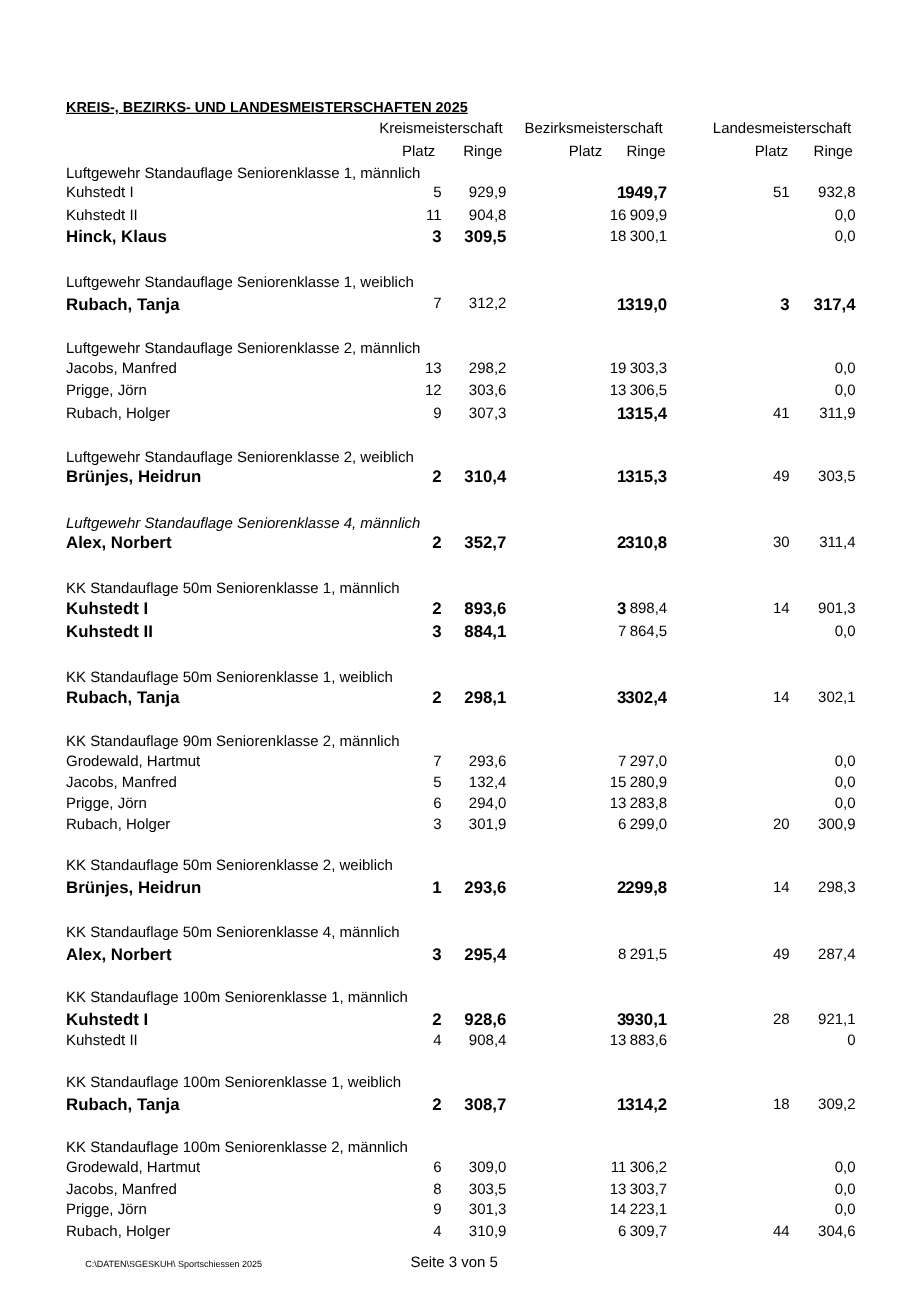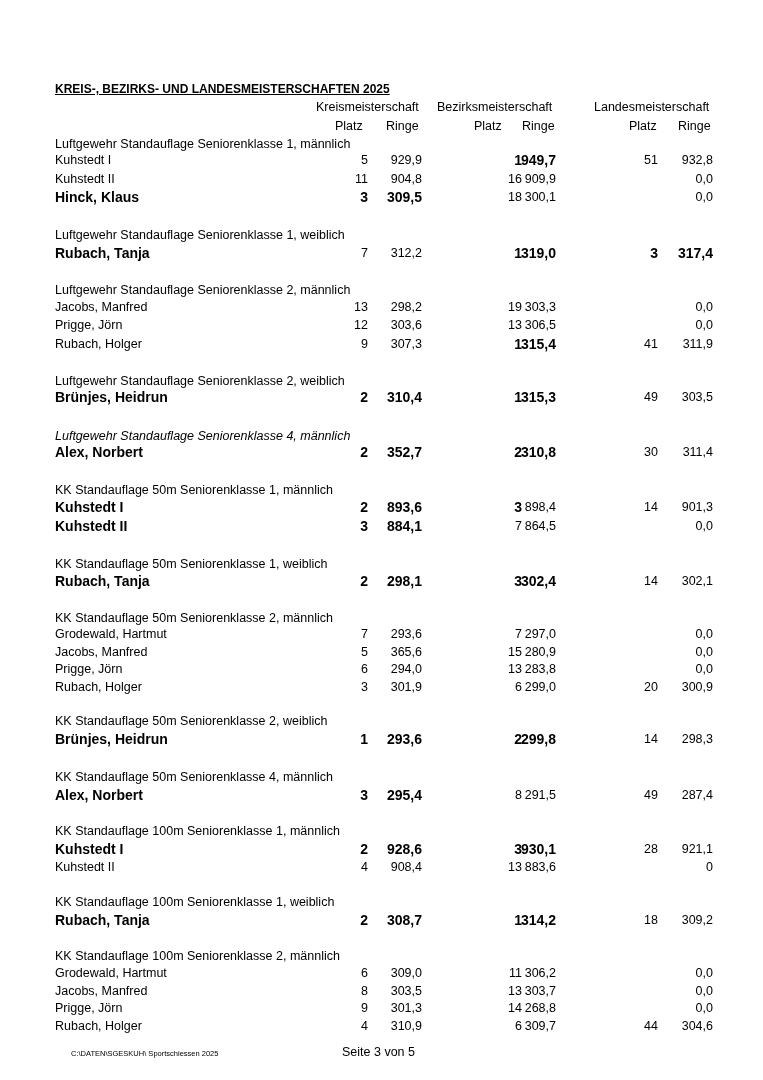--- a/index.html
+++ b/index.html
@@ -148,34 +148,34 @@
       <div class="cat" style="top: 557px;">KK Standauflage 50m Seniorenklasse 1, weiblich</div>
       <div class="row" style="top: 574px;">
         <span class="name b" style="top: -1px;">Rubach, Tanja</span>
         <span class="kp b" style="top: -1px;">2</span>
         <span class="kr b" style="top: -1px; text-align: right;">298,1</span>
         <span class="bp b" style="top: -1px;">3</span>
         <span class="br b" style="top: -1px;">302,4</span>
         <span class="lp">14</span>
         <span class="lr">302,1</span>
       </div>
-      <div class="cat" style="top: 611px;">KK Standauflage 50m Seniorenklasse 2, männlich</div>
+      <div class="cat" style="top: 611px;">KK Standauflage 90m Seniorenklasse 2, männlich</div>
       <div class="row" style="top: 627px;">
         <span class="name">Grodewald, Hartmut</span>
         <span class="kp">7</span>
         <span class="kr">293,6</span>
         <span class="bp">7</span>
         <span class="br">297,0</span>
         <span class="lp"></span>
         <span class="lr">0,0</span>
       </div>
       <div class="row" style="top: 645px;">
         <span class="name">Jacobs, Manfred</span>
         <span class="kp">5</span>
-        <span class="kr">365,6</span>
+        <span class="kr">132,4</span>
         <span class="bp">15</span>
         <span class="br">280,9</span>
         <span class="lp"></span>
         <span class="lr">0,0</span>
       </div>
       <div class="row" style="top: 662px;">
         <span class="name">Prigge, Jörn</span>
         <span class="kp">6</span>
         <span class="kr">294,0</span>
         <span class="bp">13</span>
@@ -258,21 +258,21 @@
         <span class="bp">13</span>
         <span class="br">303,7</span>
         <span class="lp"></span>
         <span class="lr">0,0</span>
       </div>
       <div class="row" style="top: 1001px;">
         <span class="name">Prigge, Jörn</span>
         <span class="kp">9</span>
         <span class="kr">301,3</span>
         <span class="bp">14</span>
-        <span class="br">268,8</span>
+        <span class="br">223,1</span>
         <span class="lp"></span>
         <span class="lr">0,0</span>
       </div>
       <div class="row" style="top: 1019px;">
         <span class="name">Rubach, Holger</span>
         <span class="kp">4</span>
         <span class="kr">310,9</span>
         <span class="bp">6</span>
         <span class="br">309,7</span>
         <span class="lp">44</span>

